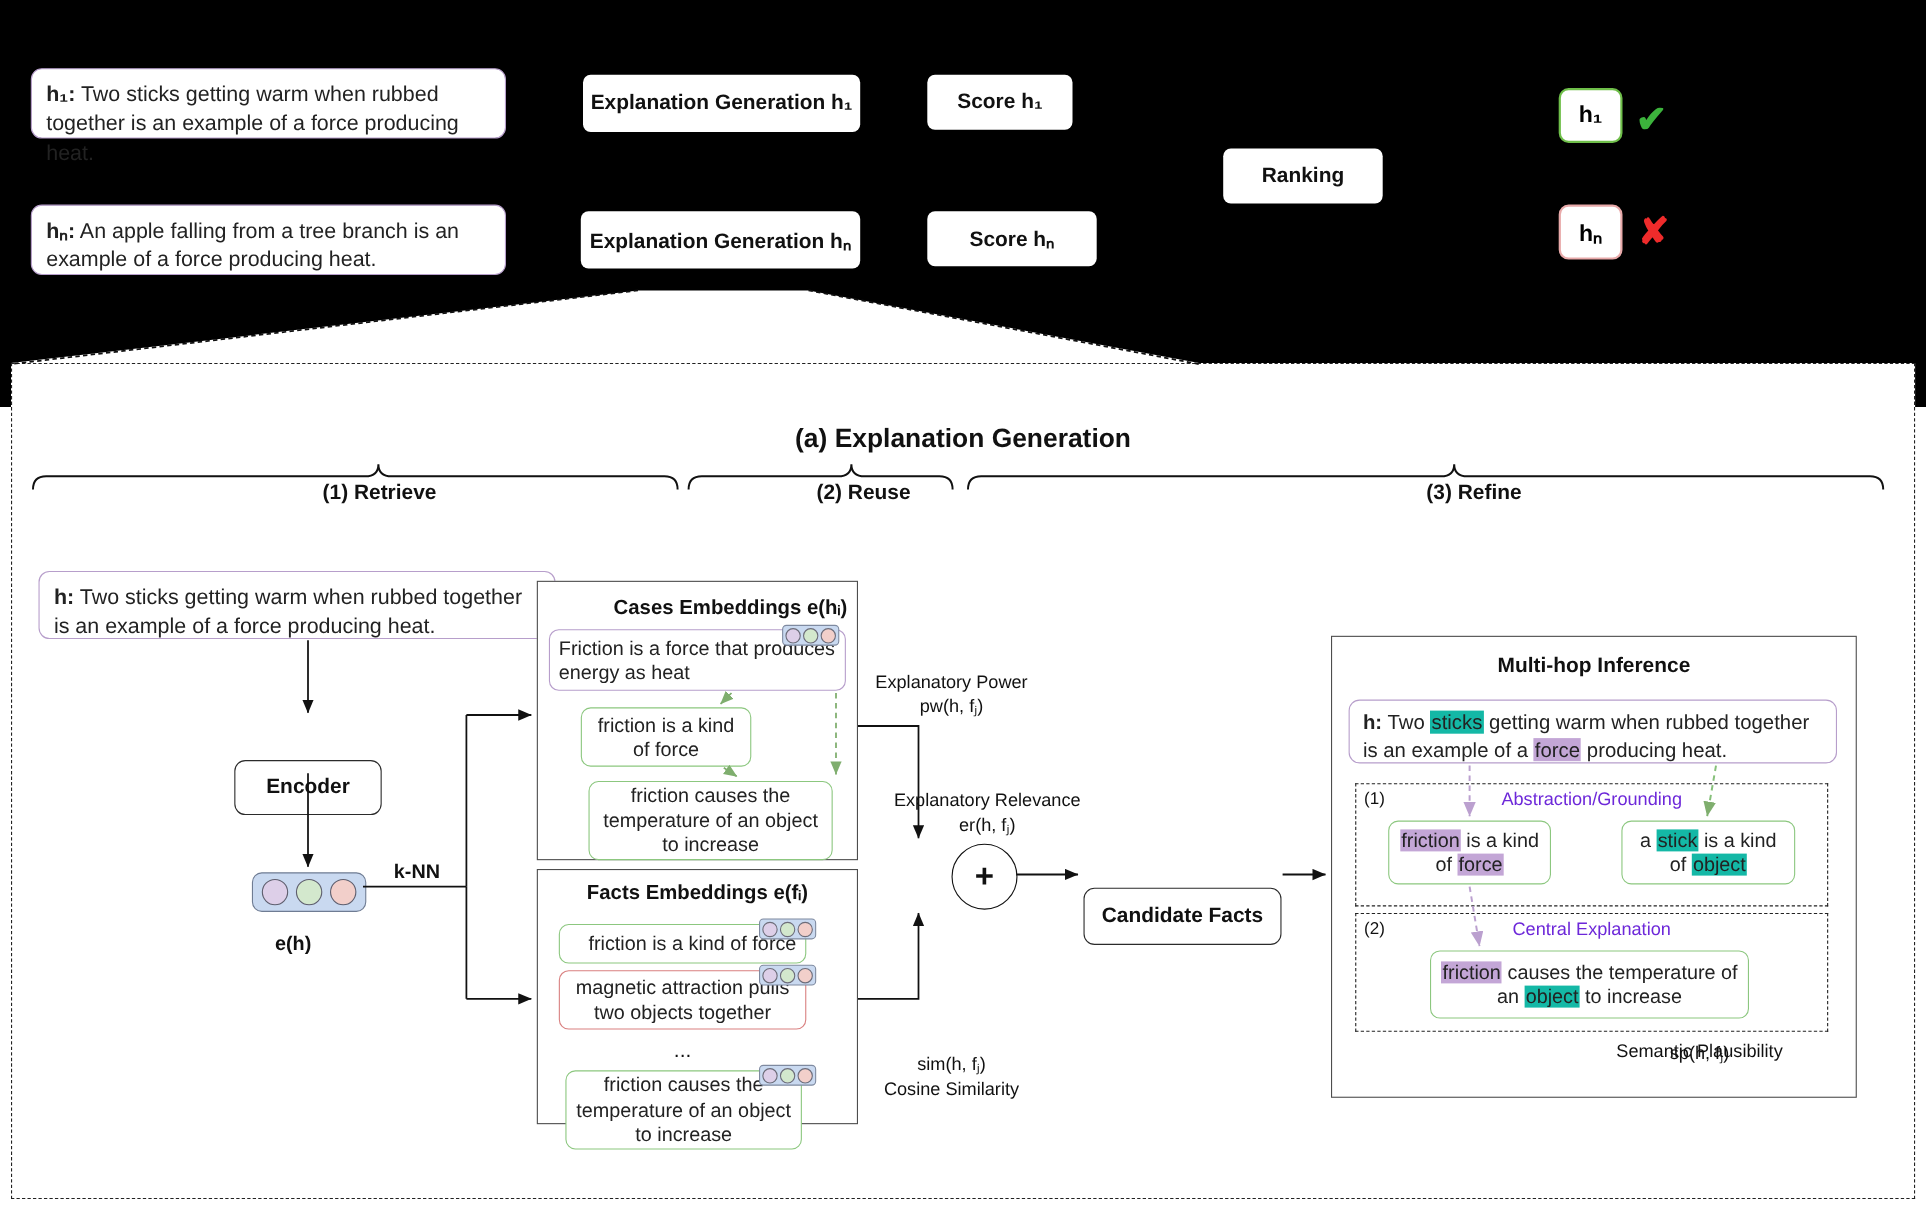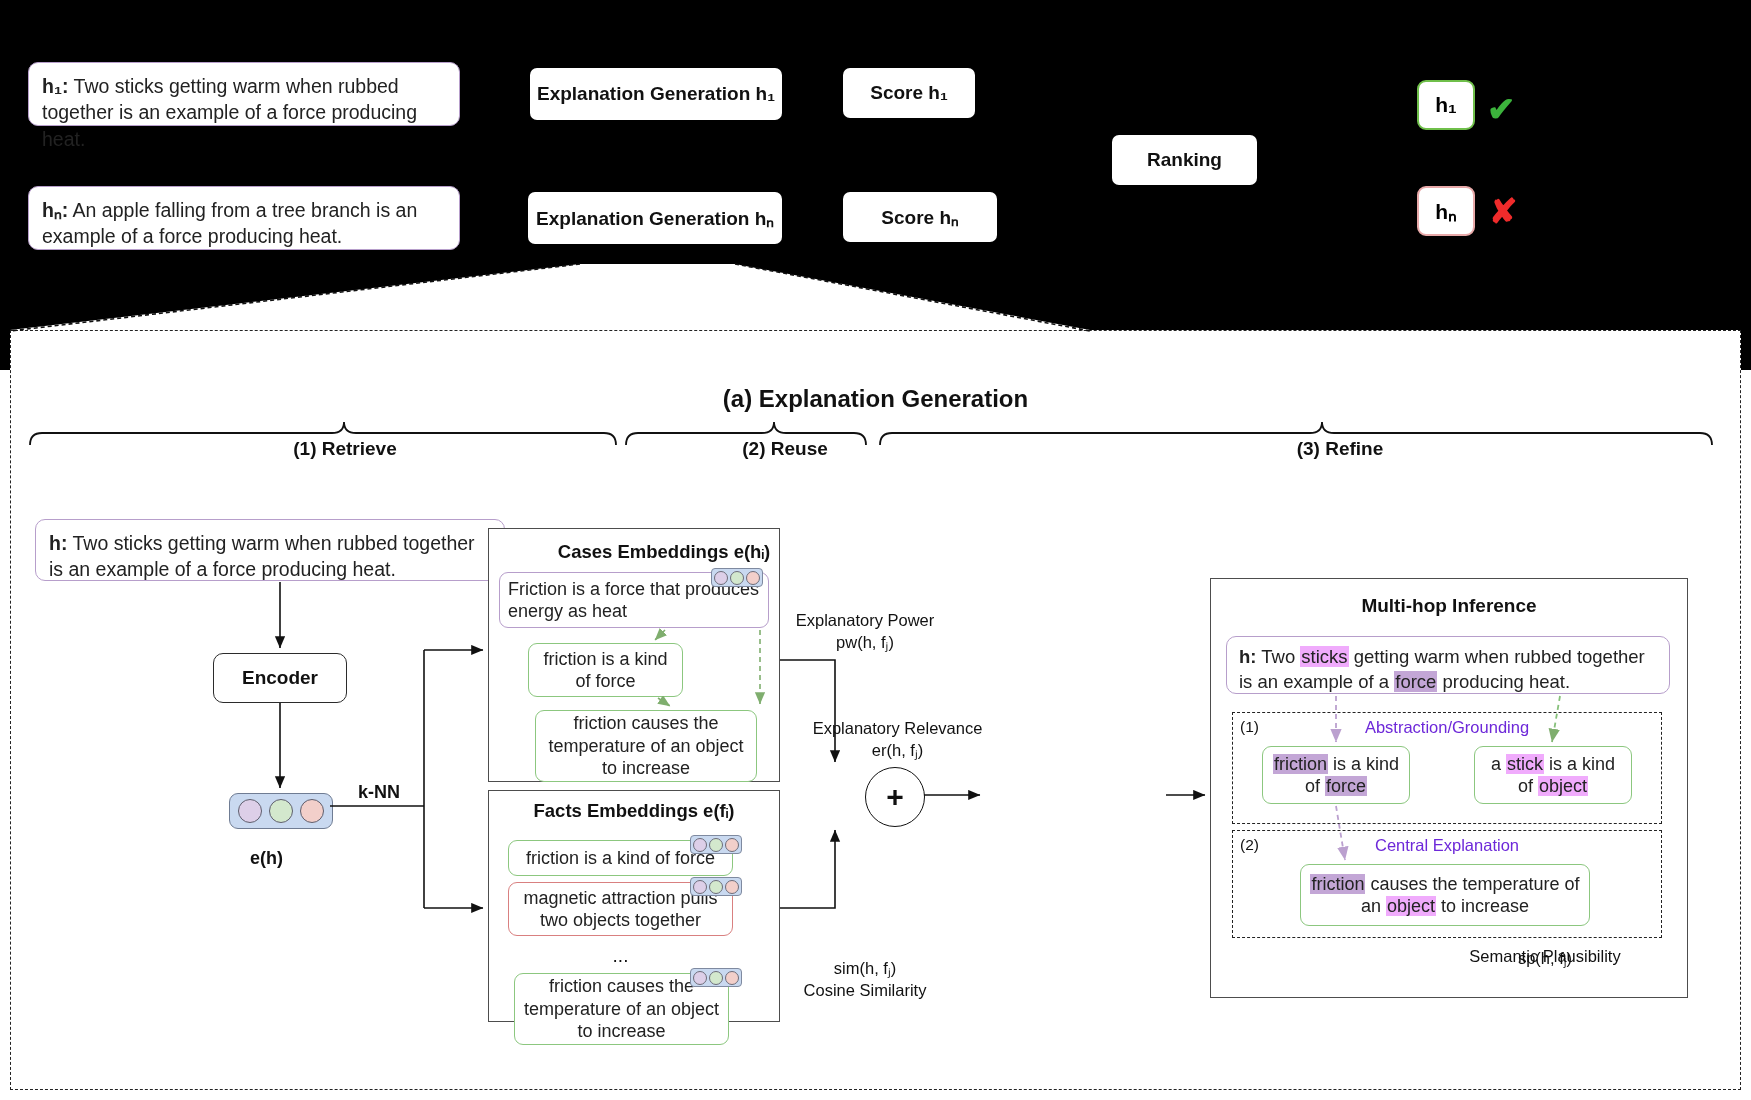--- a/index.html
+++ b/index.html
@@ -32,28 +32,28 @@
   .title-a{position:absolute;left:0;top:385px;width:1751px;text-align:center;
            font-size:24px;font-weight:bold;color:#111;}
 
   .steplabel{position:absolute;font-size:19px;font-weight:bold;color:#111;text-align:center;}
 
   .smalltxt{position:absolute;font-size:16.5px;color:#111;text-align:center;line-height:1.3;}
   .boldlbl{position:absolute;font-size:18px;font-weight:bold;color:#111;text-align:center;}
 
   .rbox{position:absolute;background:#fff;border:1.6px solid #2b2b2b;border-radius:10px;
         box-sizing:border-box;display:flex;align-items:center;justify-content:center;
-        font-size:19px;font-weight:bold;color:#111;}
+        font-size:19px;font-weight:bold;color:#111;margin-top:38px;}
 
   .group{position:absolute;background:#fff;border:1.6px solid #4d4d4d;box-sizing:border-box;}
   .group-title{position:absolute;width:100%;text-align:center;font-size:18.5px;font-weight:bold;color:#111;}
 
   .fbox{position:absolute;box-sizing:border-box;background:#fff;border-radius:9px;
         font-size:18px;color:#222;line-height:1.25;display:flex;align-items:center;
-        justify-content:center;text-align:center;padding:4px 8px;}
+        justify-content:flex-end;text-align:center;padding:4px 8px;}
   .fbox.purple{border:1.5px solid #b79ecb;}
   .fbox.green{border:1.5px solid #8cc77f;}
   .fbox.red{border:1.5px solid #d98080;}
   .fbox.left{text-align:left;justify-content:flex-start;}
 
   
   .chip{position:absolute;display:flex;gap:2px;align-items:center;background:#c9d9f0;
         border:1px solid #7f8aa0;border-radius:4px;padding:1.5px 2px;}
   .chip i{display:block;width:12px;height:12px;border-radius:50%;border:1px solid #6d6d7a;}
   .chip i.p{background:#ddcfe8;}
@@ -68,21 +68,21 @@
   .ehchip i.r{background:#f2cfca;}
 
   .plus{position:absolute;width:58px;height:58px;border:1.8px solid #111;border-radius:50%;
         background:#fff;display:flex;align-items:center;justify-content:center;
         font-size:30px;font-weight:bold;color:#111;}
 
   .dashgrp{position:absolute;border:1.5px dashed #222;box-sizing:border-box;background:#fff;}
   .dashgrp-title{position:absolute;width:100%;text-align:center;font-size:16.5px;color:#6d28d9;}
   .idx{position:absolute;font-size:15.5px;color:#111;}
 
-  .hl-g{background:#f0abfc;padding:0 1px;}
+  .hl-g{background:#14b8a6;padding:0 1px;}
   .hl-p{background:#c3a6d6;padding:0 1px;}
 
   svg.ov{position:absolute;left:0;top:0;width:1751px;height:1100px;pointer-events:none;}
 </style>
 </head>
 <body>
 
 <div id="root">
 
   <div class="blackband"></div>
@@ -208,20 +208,23 @@
   <div class="smalltxt" style="left:800px;top:718px;width:195px;">Explanatory Relevance</div>
   <div class="smalltxt" style="left:800px;top:740px;width:195px;">er(h, fⱼ)</div>
 
   <div class="smalltxt" style="left:770px;top:958px;width:190px;">sim(h, fⱼ)</div>
   <div class="smalltxt" style="left:770px;top:980px;width:190px;">Cosine Similarity</div>
 
   <div class="plus" style="left:865px;top:767px;">
     <span>+</span>
   </div>
 
+  <div class="rbox" style="left:985px;top:769px;width:180px;height:52px;">
+    <span>Candidate Facts</span>
+  </div>
 
   <div class="group" style="left:1210px;top:578px;width:478px;height:420px;"></div>
   <div class="group-title" style="left:1210px;top:595px;width:478px;font-size:19px;">Multi-hop Inference</div>
 
   <div class="hypbox" style="left:1226px;top:636px;width:444px;height:58px;font-size:18.5px;padding:8px 12px;">
     <b>h:</b><span> Two </span><span class="hl-g">sticks</span><span> getting warm when rubbed together is an example of a </span><span class="hl-p">force</span><span> producing heat.</span>
   </div>
 
   <div class="dashgrp" style="left:1232px;top:712px;width:430px;height:112px;"></div>
   <div class="idx" style="left:1240px;top:718px;">(1)</div>

